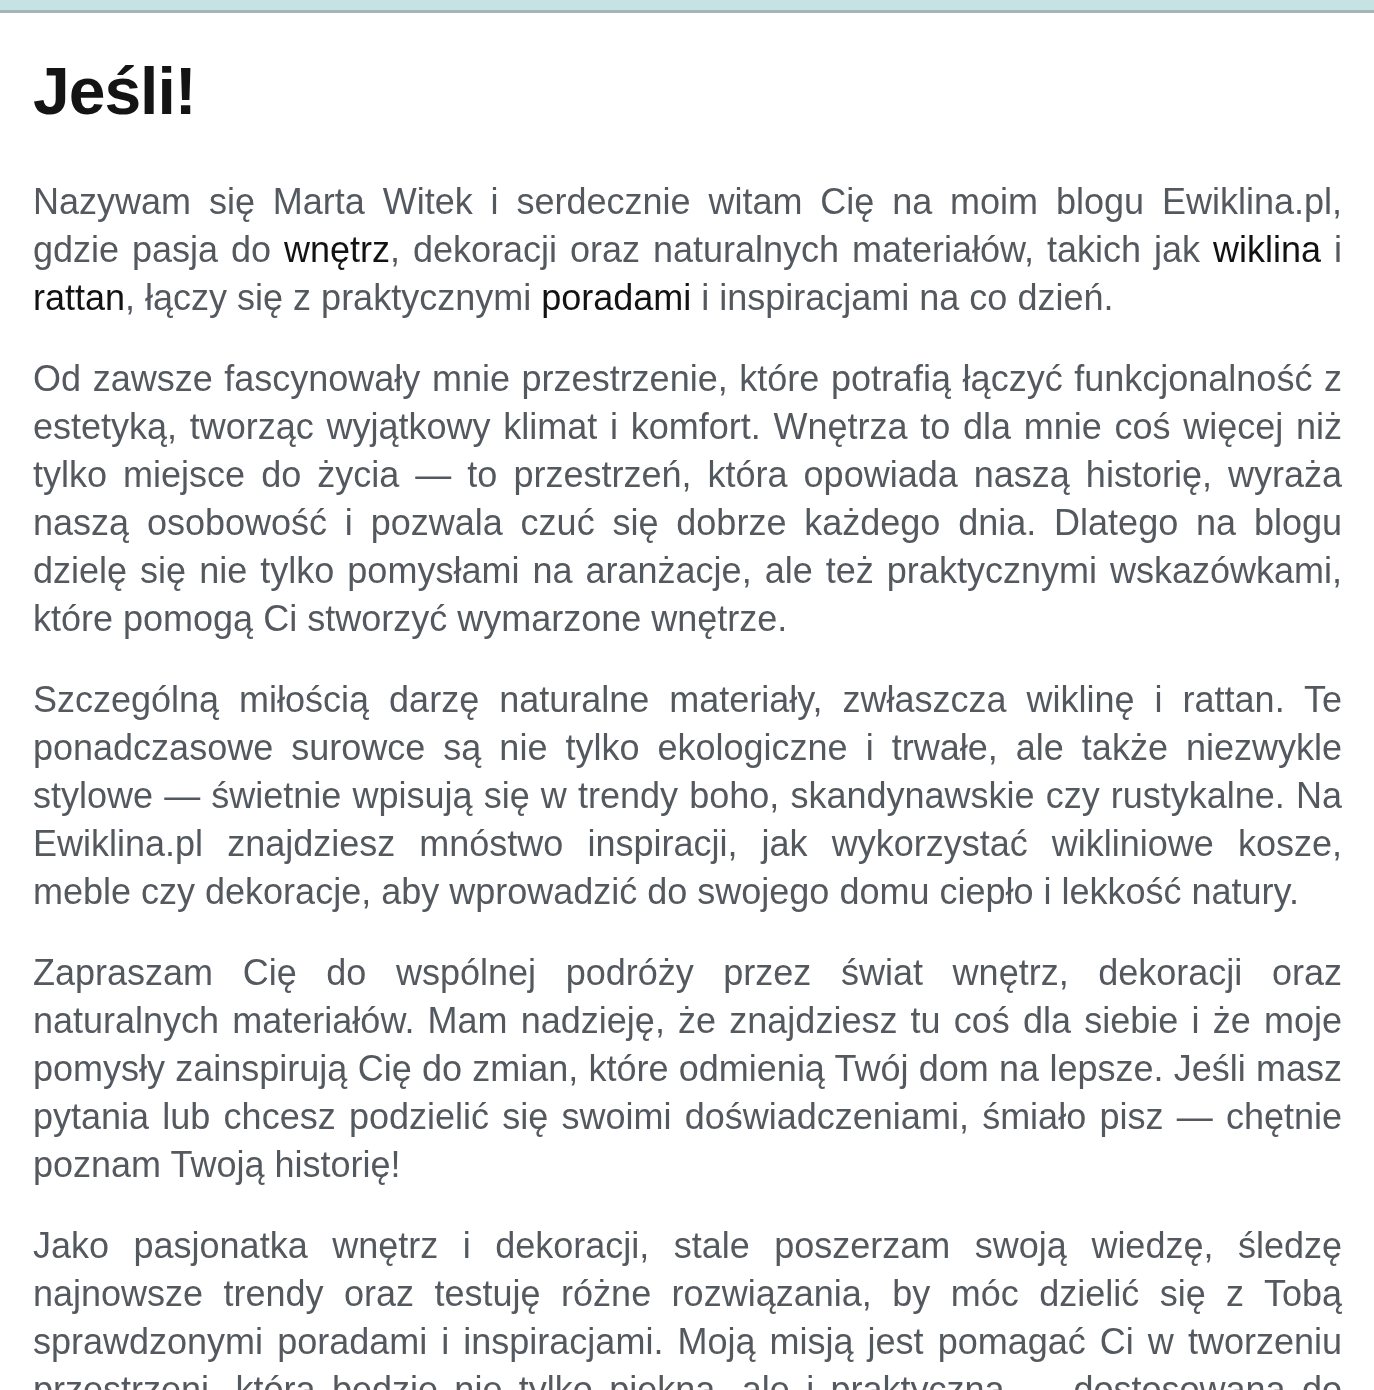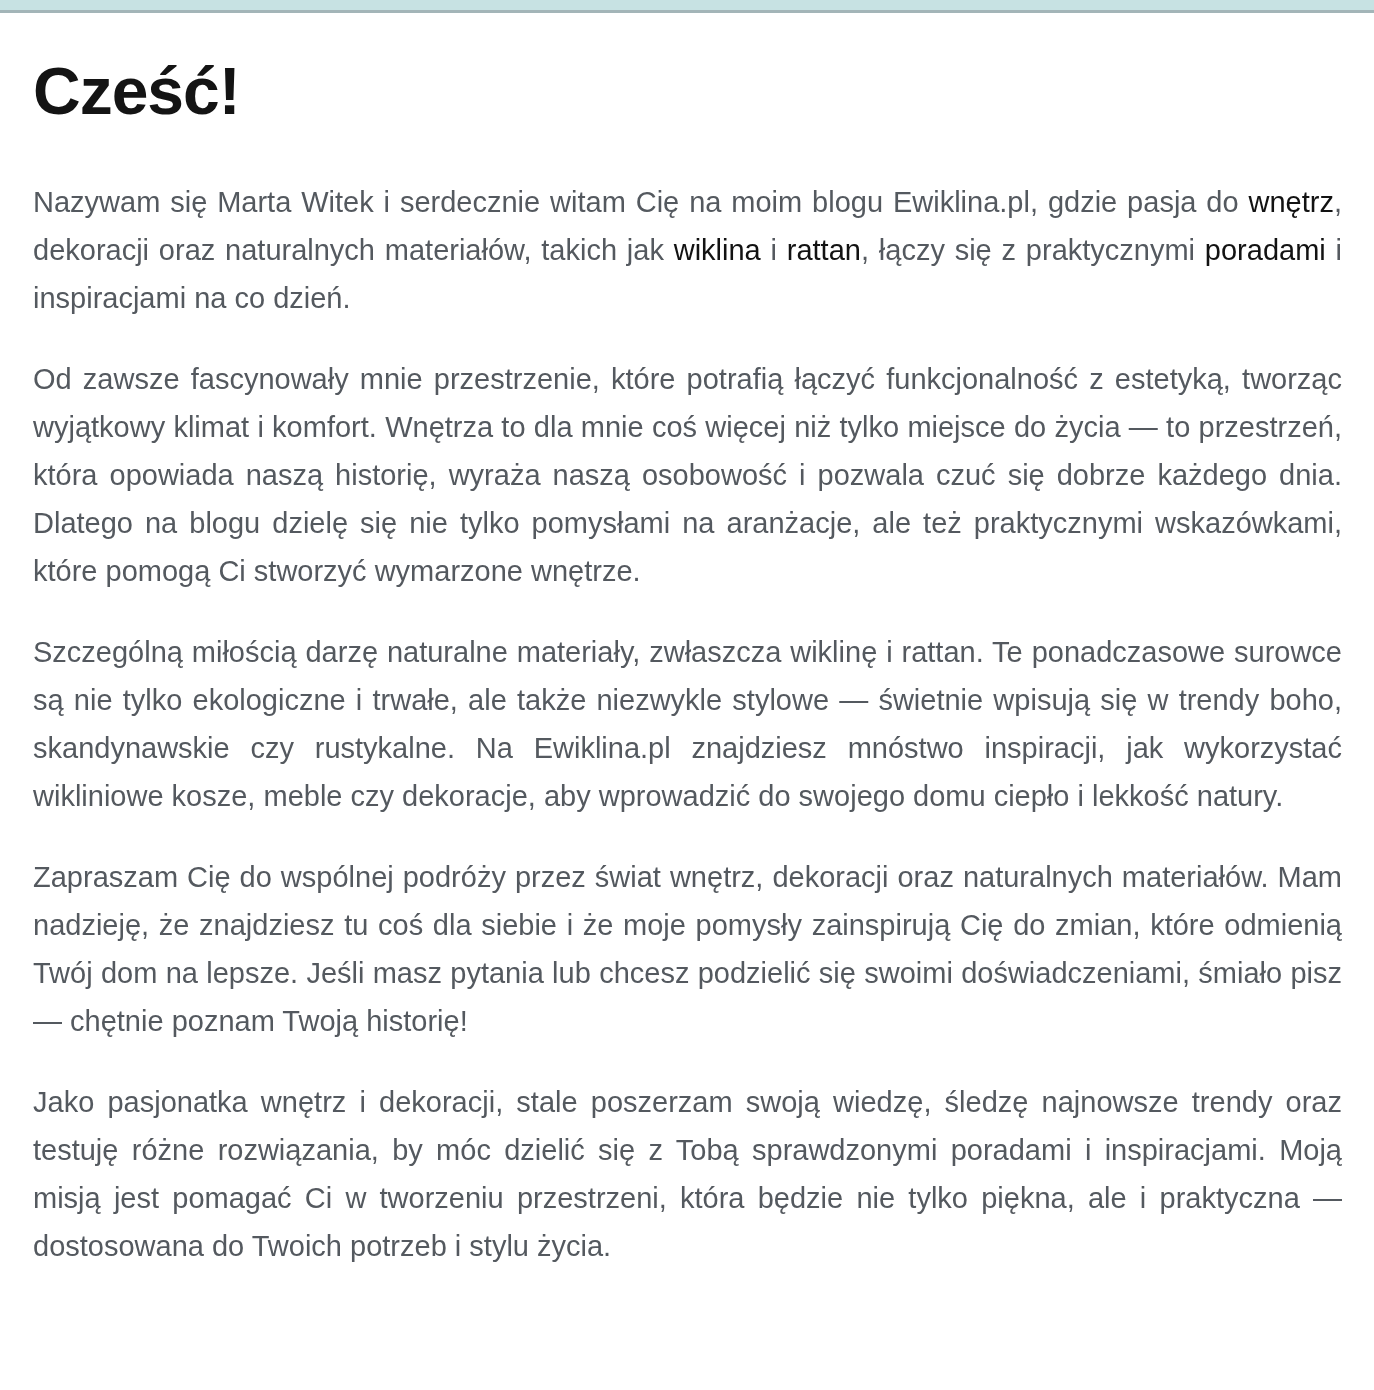--- a/index.html
+++ b/index.html
@@ -26,39 +26,39 @@
   h1.page-title {
     margin: 42px 0 50px 0;
     font-size: 66px;
     line-height: 1.1;
     font-weight: 800;
     letter-spacing: -1px;
     color: #141414;
   }
   .article-body p {
     margin: 0 0 33px 0;
-    font-size: 29px;
+    font-size: 36px;
     line-height: 48px;
     color: #54595f;
     text-align: justify;
     font-weight: 400;
   }
   .article-body a.inline-link {
     color: #121212;
     text-decoration: none;
     cursor: pointer;
   }
 </style>
 </head>
 <body>
 
 <div class="page">
   <div class="top-bar"></div>
   <div class="content">
-    <h1 class="page-title">Cześć!</h1>
+    <h1 class="page-title">Jeśli!</h1>
     <div class="article-body">
         <p><span>Nazywam się Marta Witek i serdecznie witam Cię na moim blogu Ewiklina.pl, gdzie pasja do </span><a class="inline-link" href="#">wnętrz</a><span>, dekoracji oraz naturalnych materiałów, takich jak </span><a class="inline-link" href="#">wiklina</a><span> i </span><a class="inline-link" href="#">rattan</a><span>, łączy się z praktycznymi </span><a class="inline-link" href="#">poradami</a><span> i inspiracjami na co dzień.</span></p>
         <p><span>Od zawsze fascynowały mnie przestrzenie, które potrafią łączyć funkcjonalność z estetyką, tworząc wyjątkowy klimat i komfort. Wnętrza to dla mnie coś więcej niż tylko miejsce do życia — to przestrzeń, która opowiada naszą historię, wyraża naszą osobowość i pozwala czuć się dobrze każdego dnia. Dlatego na blogu dzielę się nie tylko pomysłami na aranżacje, ale też praktycznymi wskazówkami, które pomogą Ci stworzyć wymarzone wnętrze.</span></p>
         <p><span>Szczególną miłością darzę naturalne materiały, zwłaszcza wiklinę i rattan. Te ponadczasowe surowce są nie tylko ekologiczne i trwałe, ale także niezwykle stylowe — świetnie wpisują się w trendy boho, skandynawskie czy rustykalne. Na Ewiklina.pl znajdziesz mnóstwo inspiracji, jak wykorzystać wikliniowe kosze, meble czy dekoracje, aby wprowadzić do swojego domu ciepło i lekkość natury.</span></p>
         <p><span>Zapraszam Cię do wspólnej podróży przez świat wnętrz, dekoracji oraz naturalnych materiałów. Mam nadzieję, że znajdziesz tu coś dla siebie i że moje pomysły zainspirują Cię do zmian, które odmienią Twój dom na lepsze. Jeśli masz pytania lub chcesz podzielić się swoimi doświadczeniami, śmiało pisz — chętnie poznam Twoją historię!</span></p>
         <p><span>Jako pasjonatka wnętrz i dekoracji, stale poszerzam swoją wiedzę, śledzę najnowsze trendy oraz testuję różne rozwiązania, by móc dzielić się z Tobą sprawdzonymi poradami i inspiracjami. Moją misją jest pomagać Ci w tworzeniu przestrzeni, która będzie nie tylko piękna, ale i praktyczna — dostosowana do Twoich potrzeb i stylu życia.</span></p>
       </div>
   </div>
 </div>
 

